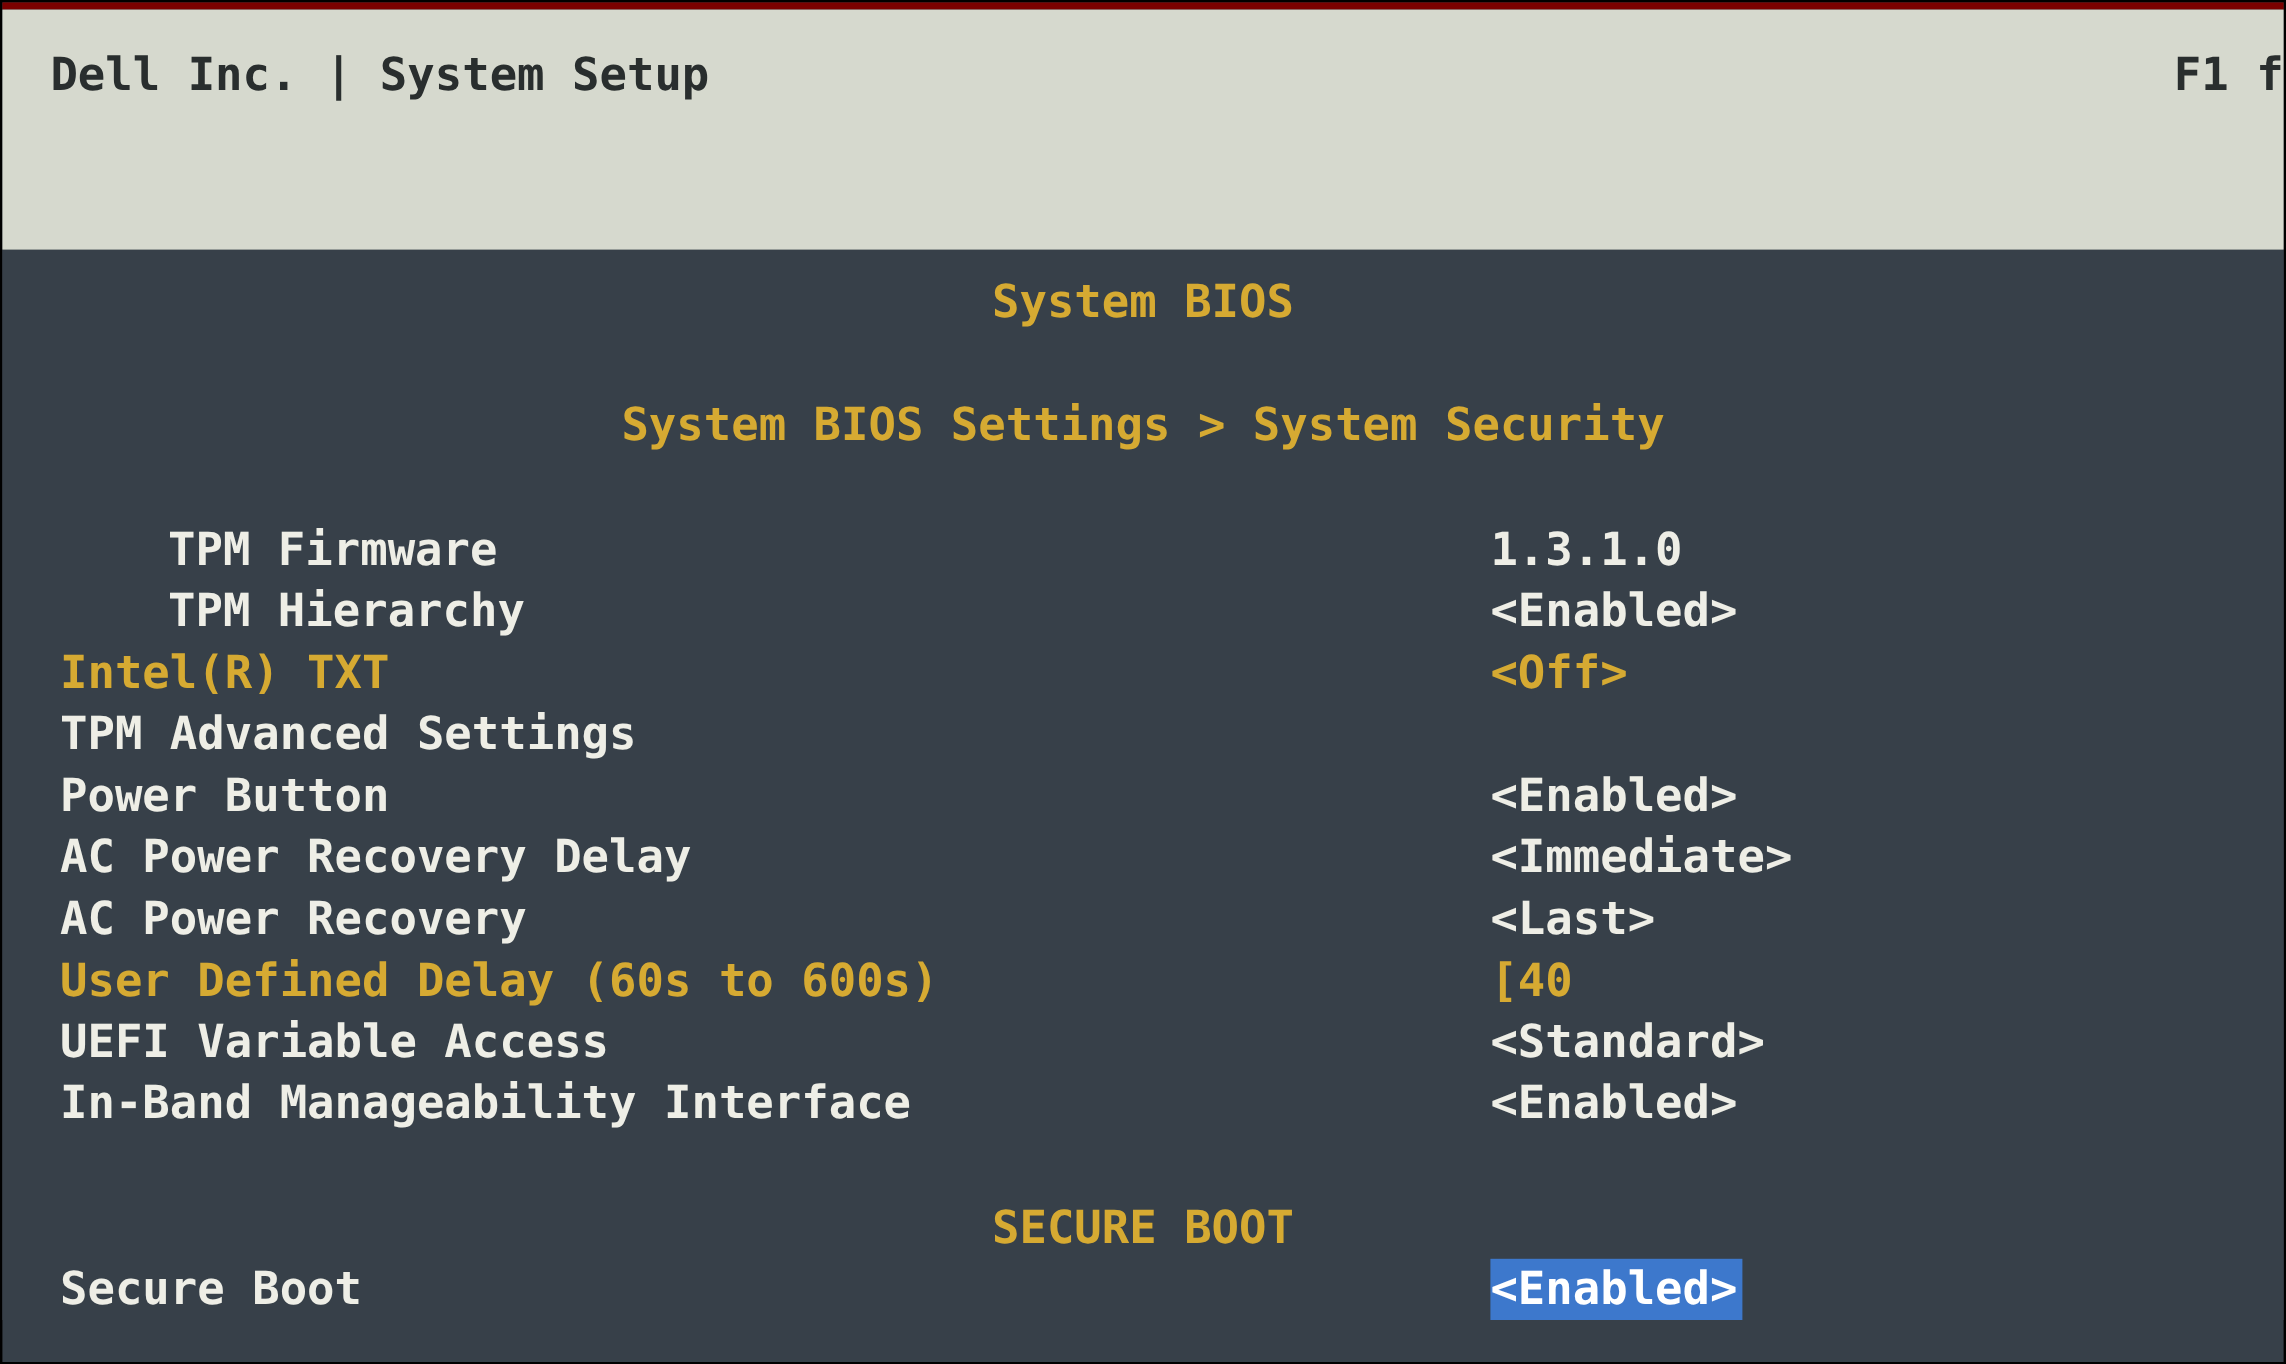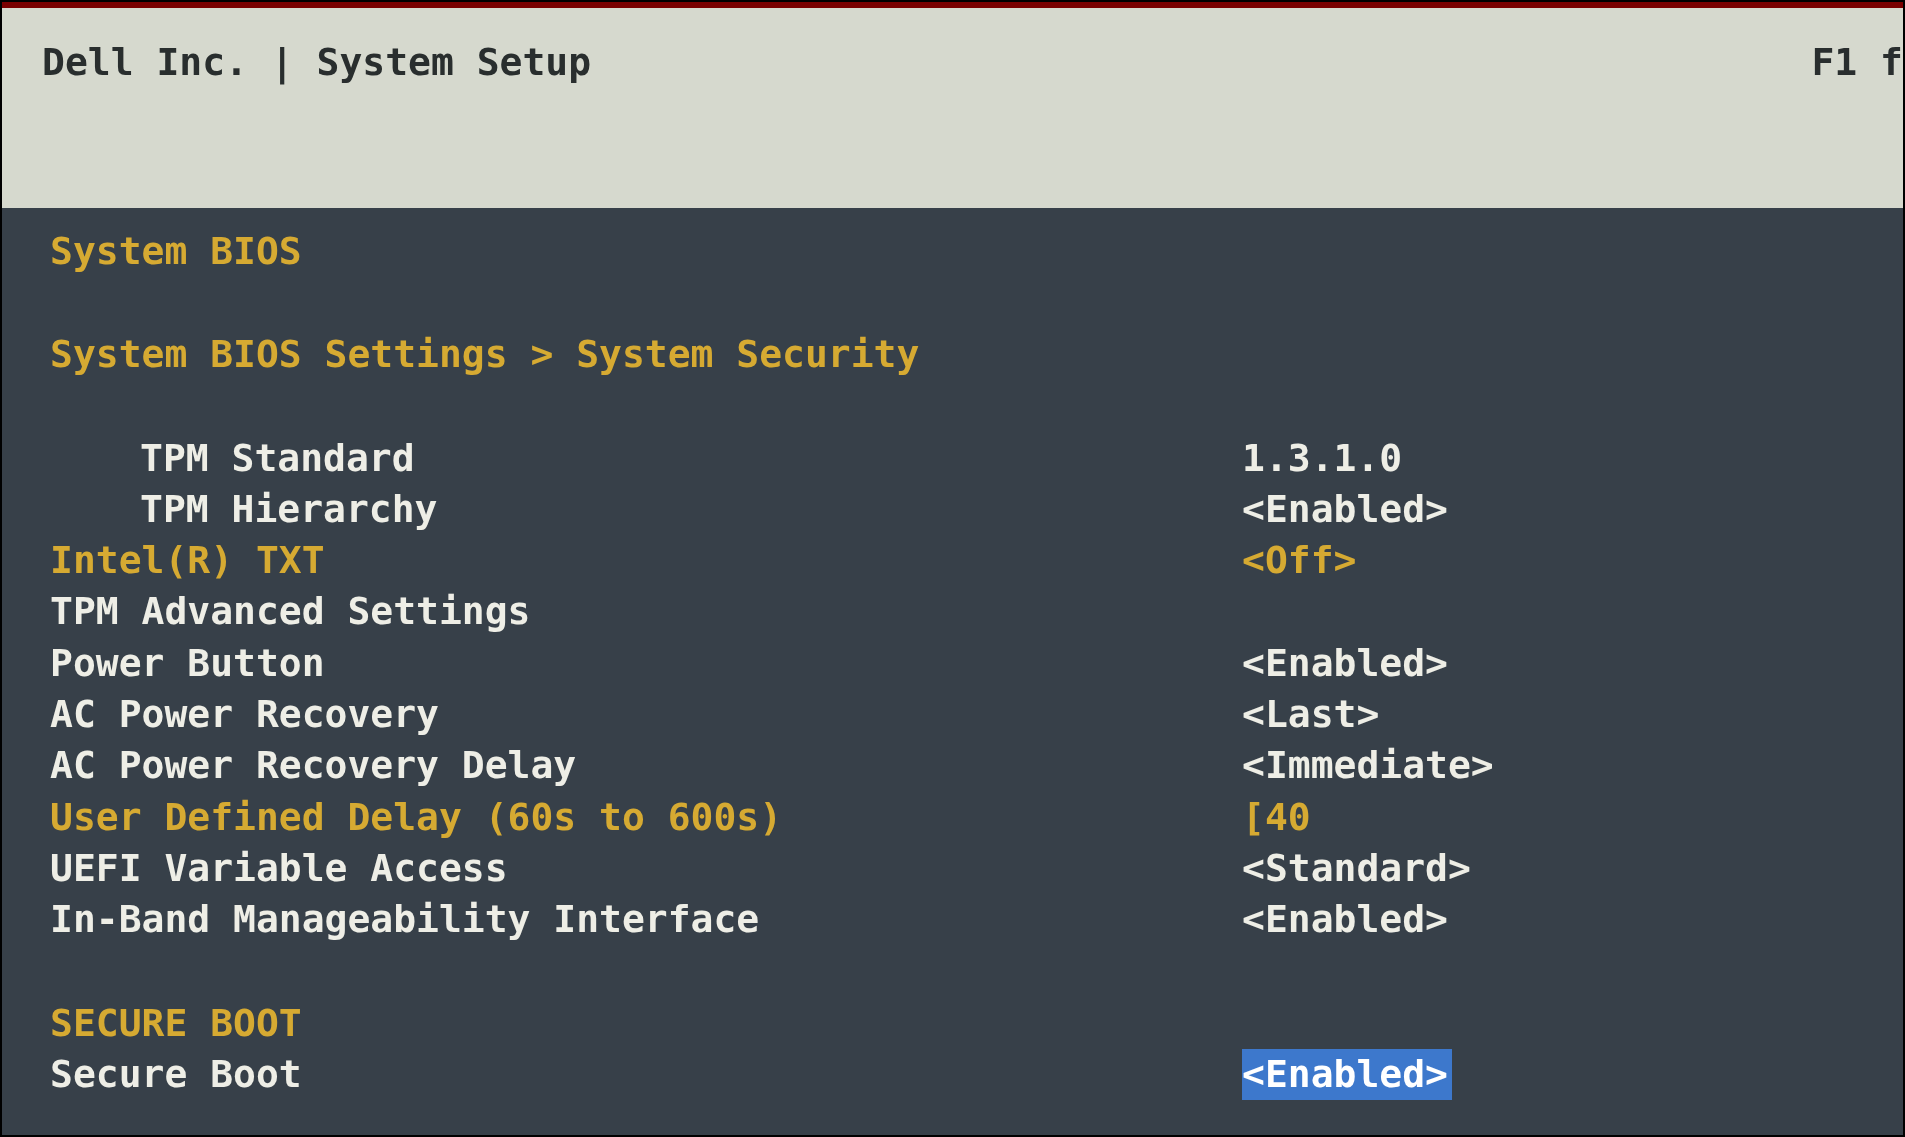--- a/index.html
+++ b/index.html
@@ -48,20 +48,21 @@
   }
   .content {
     background: #374049;
     padding: 18px 48px 0 48px;
     color: #eeeee6;
     line-height: 1.35;
   }
   .row {
     display: flex;
     white-space: pre;
+    justify-content: center;
   }
   .row .label {
     flex: 0 0 1180px;
   }
   .row .value {
     flex: 1;
     margin-left: 12px;
   }
   .indent {
     padding-left: 90px;
@@ -96,21 +97,21 @@
     <div class="row gold">
       <span>System BIOS</span>
     </div>
     <div class="spacer"></div>
     <div class="row gold">
       <span>System BIOS Settings &gt; System Security</span>
     </div>
     <div class="spacer"></div>
 
     <div class="row white">
-      <span class="label indent">TPM Standard</span>
+      <span class="label indent">TPM Firmware</span>
       <span class="value">1.3.1.0</span>
     </div>
 
     <div class="row white">
       <span class="label indent">TPM Hierarchy</span>
       <span class="value">&lt;Enabled&gt;</span>
     </div>
 
     <div class="row gold">
       <span class="label">Intel(R) TXT</span>
@@ -121,27 +122,27 @@
       <span class="label">TPM Advanced Settings</span>
       <span class="value"></span>
     </div>
 
     <div class="row white">
       <span class="label">Power Button</span>
       <span class="value">&lt;Enabled&gt;</span>
     </div>
 
     <div class="row white">
-      <span class="label">AC Power Recovery</span>
-      <span class="value">&lt;Last&gt;</span>
+      <span class="label">AC Power Recovery Delay</span>
+      <span class="value">&lt;Immediate&gt;</span>
     </div>
 
     <div class="row white">
-      <span class="label">AC Power Recovery Delay</span>
-      <span class="value">&lt;Immediate&gt;</span>
+      <span class="label">AC Power Recovery</span>
+      <span class="value">&lt;Last&gt;</span>
     </div>
 
     <div class="row gold">
       <span class="label">User Defined Delay (60s to 600s)</span>
       <span class="value">[40</span>
     </div>
 
     <div class="row white">
       <span class="label">UEFI Variable Access</span>
       <span class="value">&lt;Standard&gt;</span>

